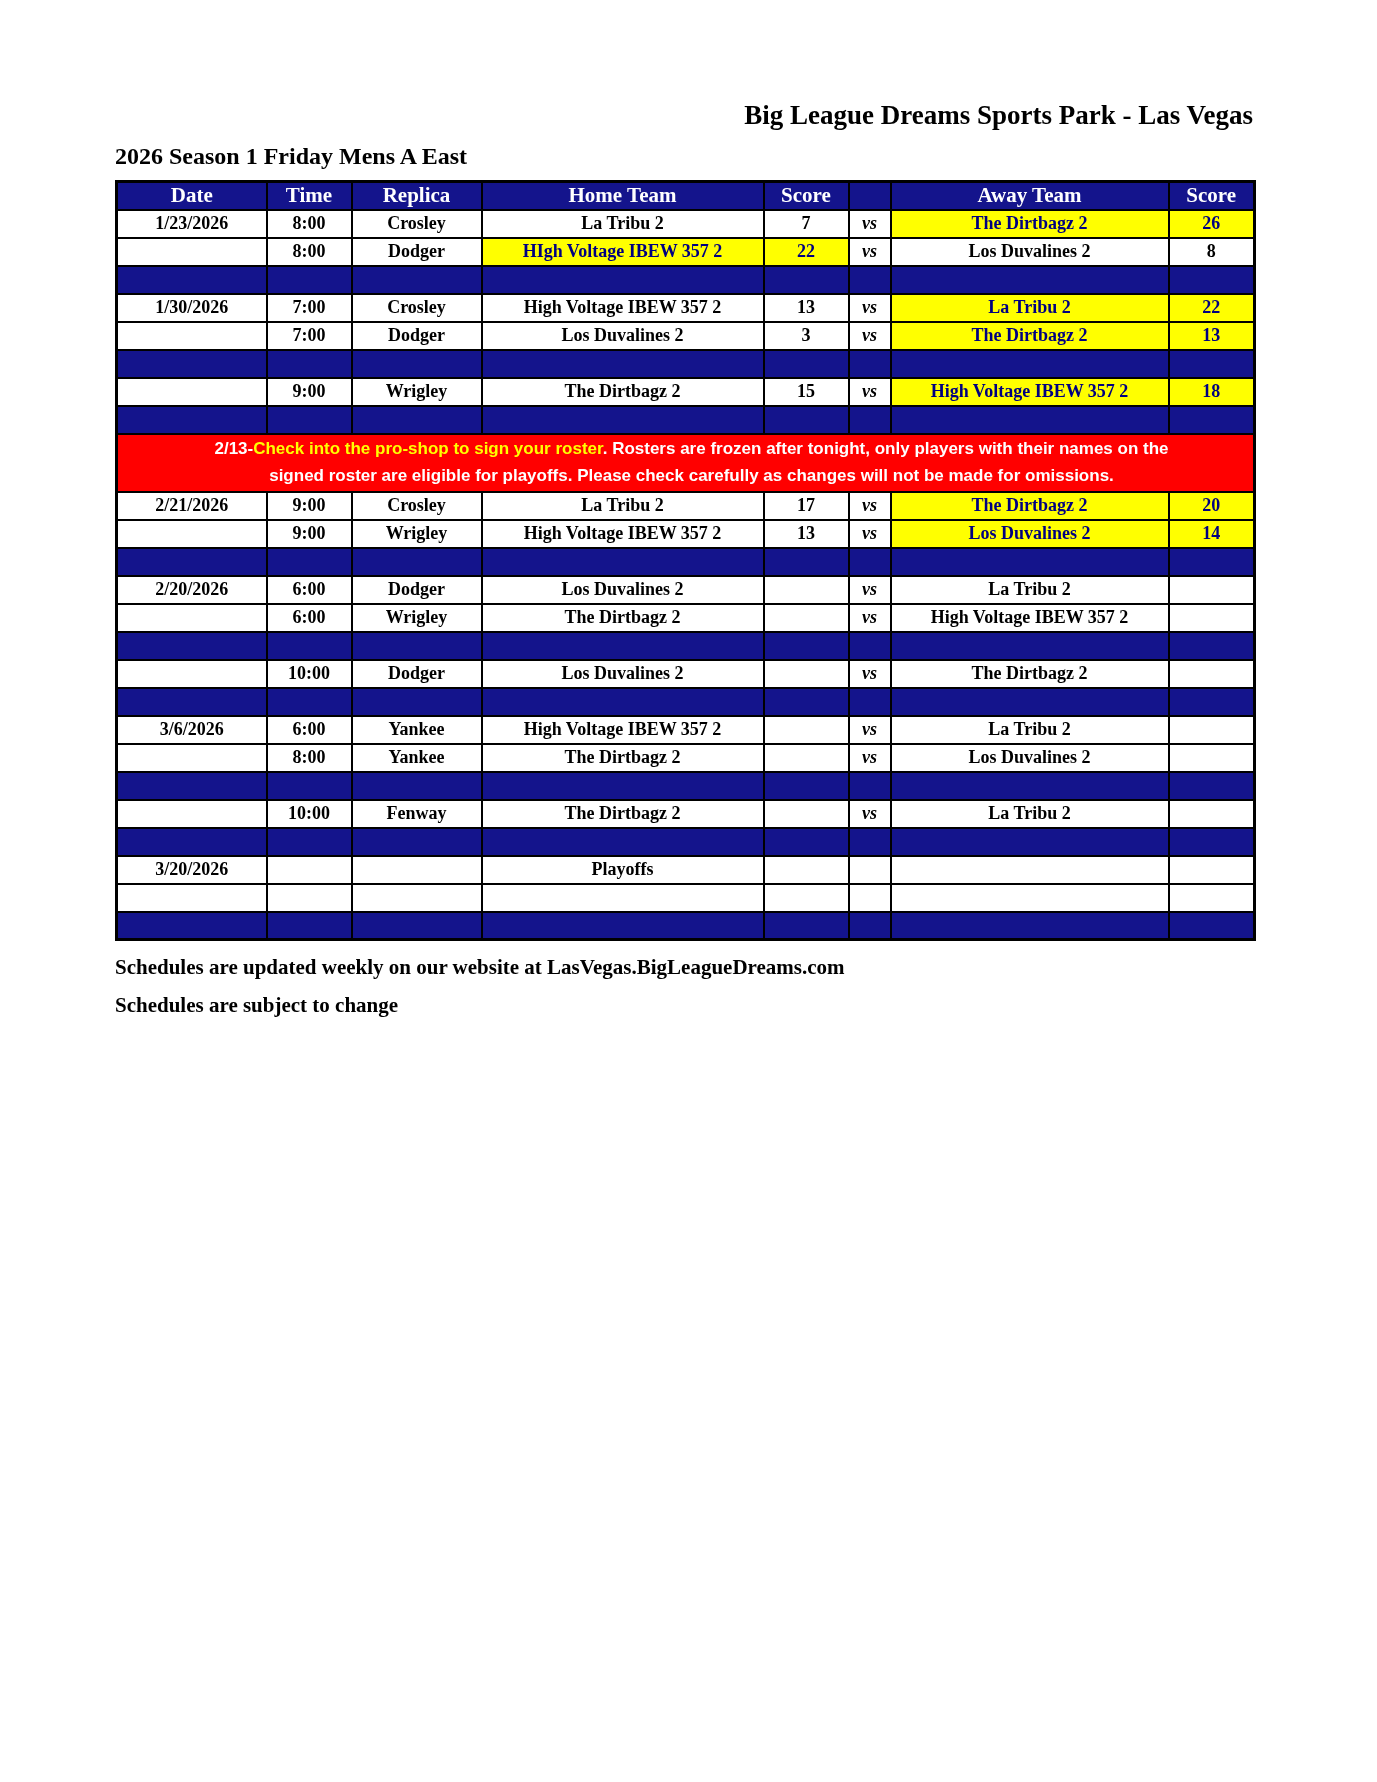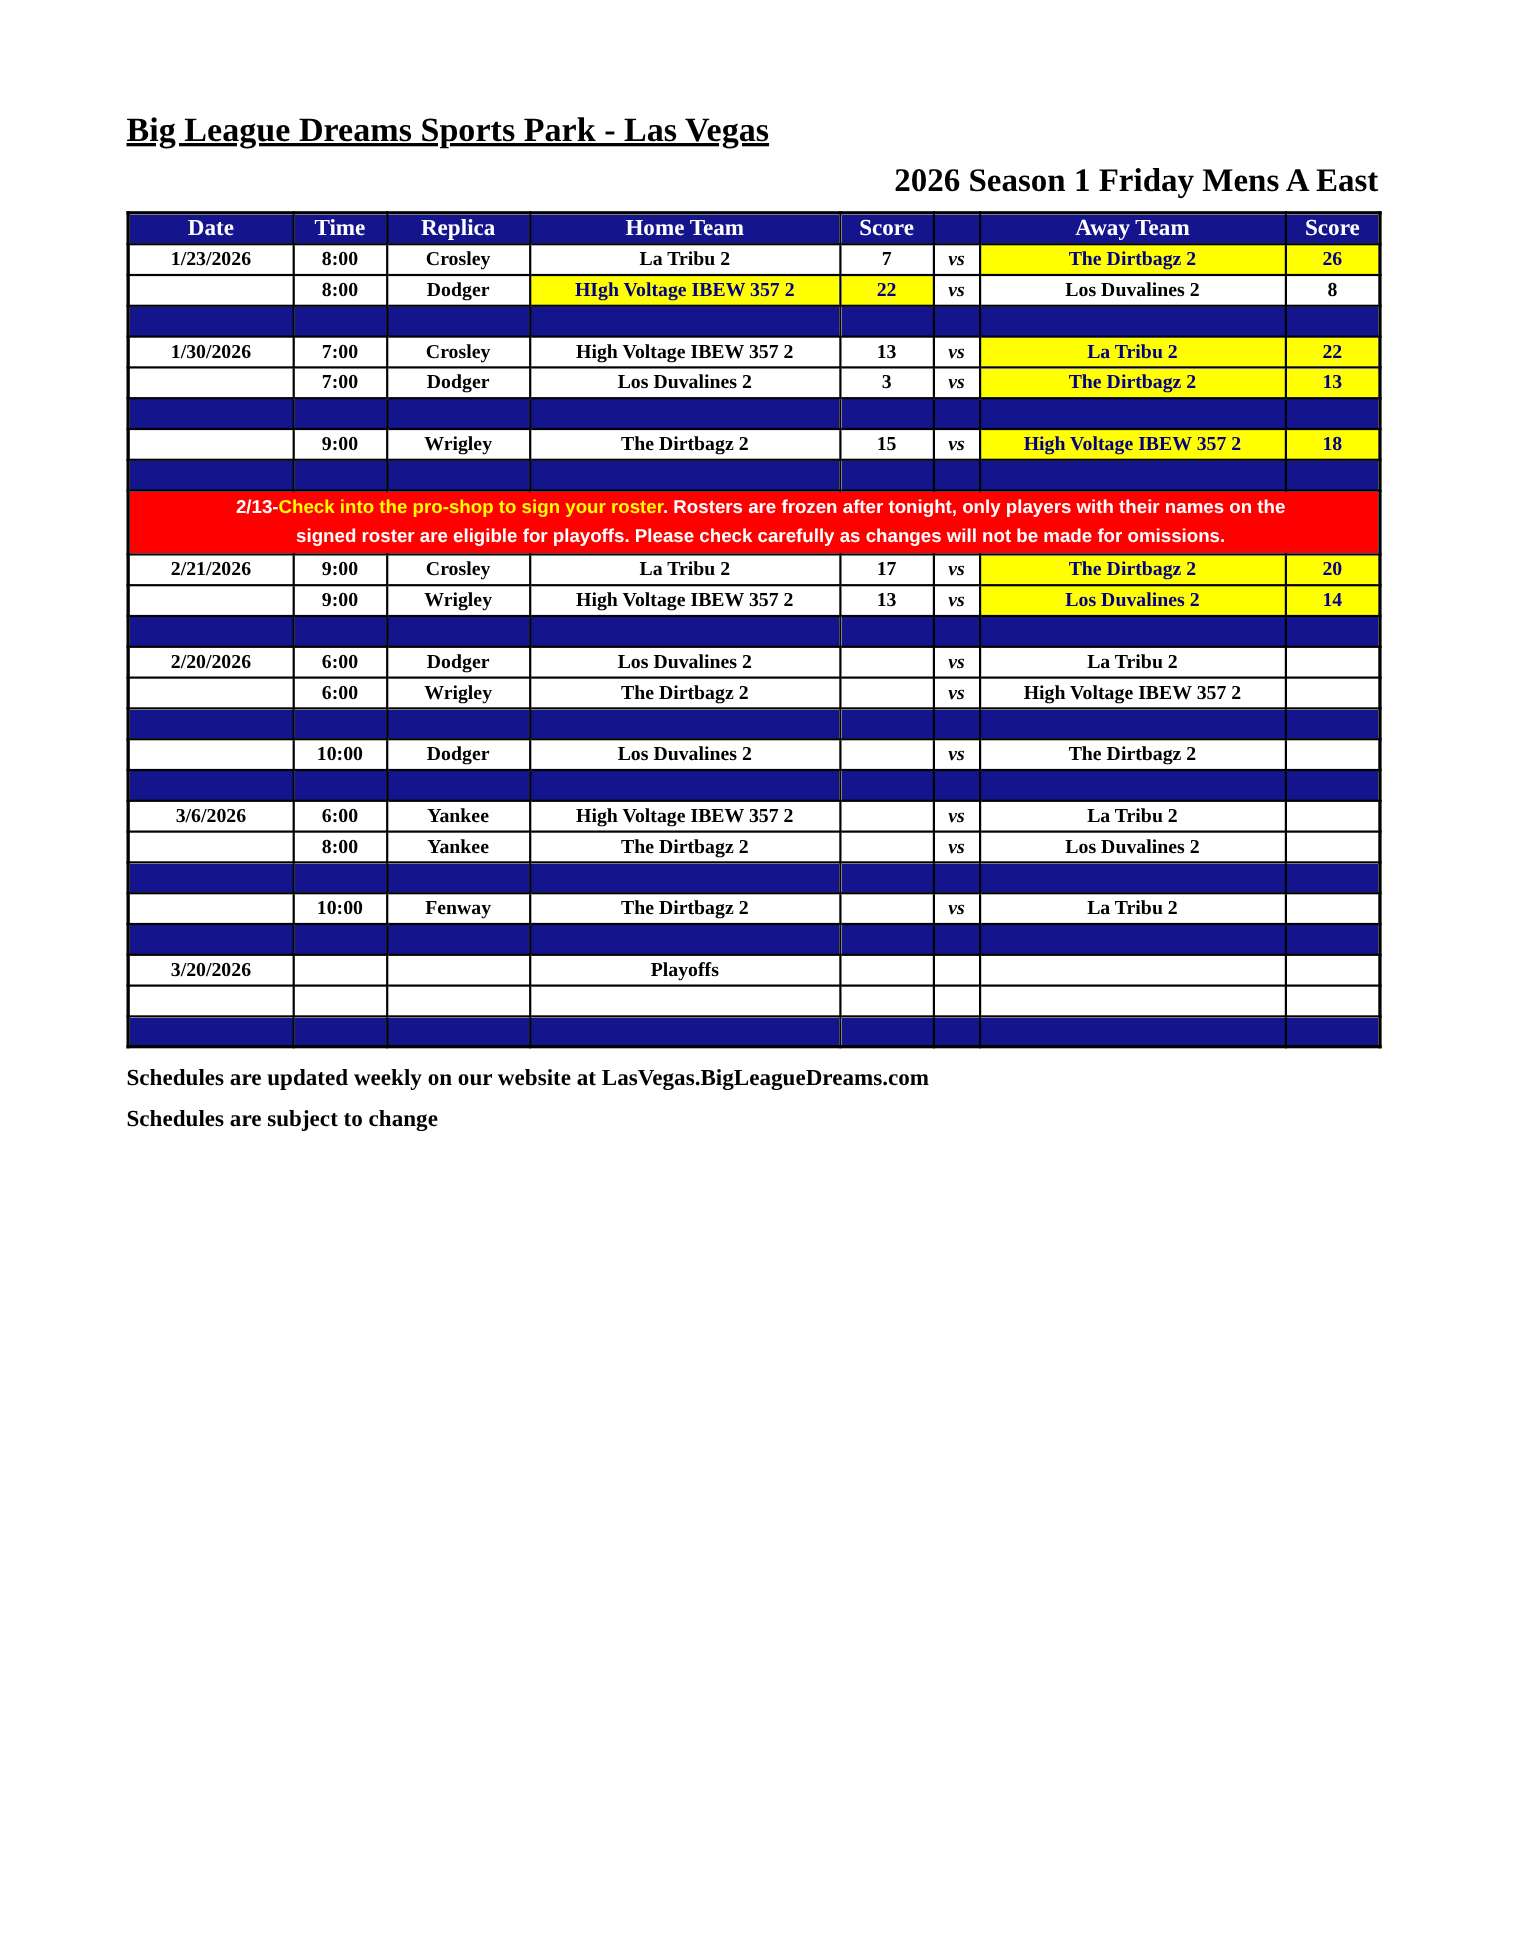--- a/index.html
+++ b/index.html
@@ -15,24 +15,24 @@
     background:#ffffff;
     font-family:"Liberation Serif", serif;
     color:#000;
   }
   .content{
     width:1138px;
     margin-left:115px;
     padding-top:100px;
   }
   .title{
-    font-size:31px;font-weight:bold;text-align:left;margin:0 0 12px 0;text-decoration:underline;
+    font-size:27px;font-weight:bold;text-align:right;margin:0 0 12px 0;
   }
   .subtitle{
-    font-size:30px;font-weight:bold;text-align:right;margin:0 0 10px 0;
+    font-size:24px;font-weight:bold;text-align:left;margin:0 0 10px 0;
   }
   .note{
     font-size:17px;font-weight:bold;font-style:italic;text-align:center;
     margin:0 0 26px 0;white-space:pre-wrap;
   }
   table.schedule{
     width:1138px;
     border-collapse:collapse;
     table-layout:fixed;
     border:3px solid #000;

